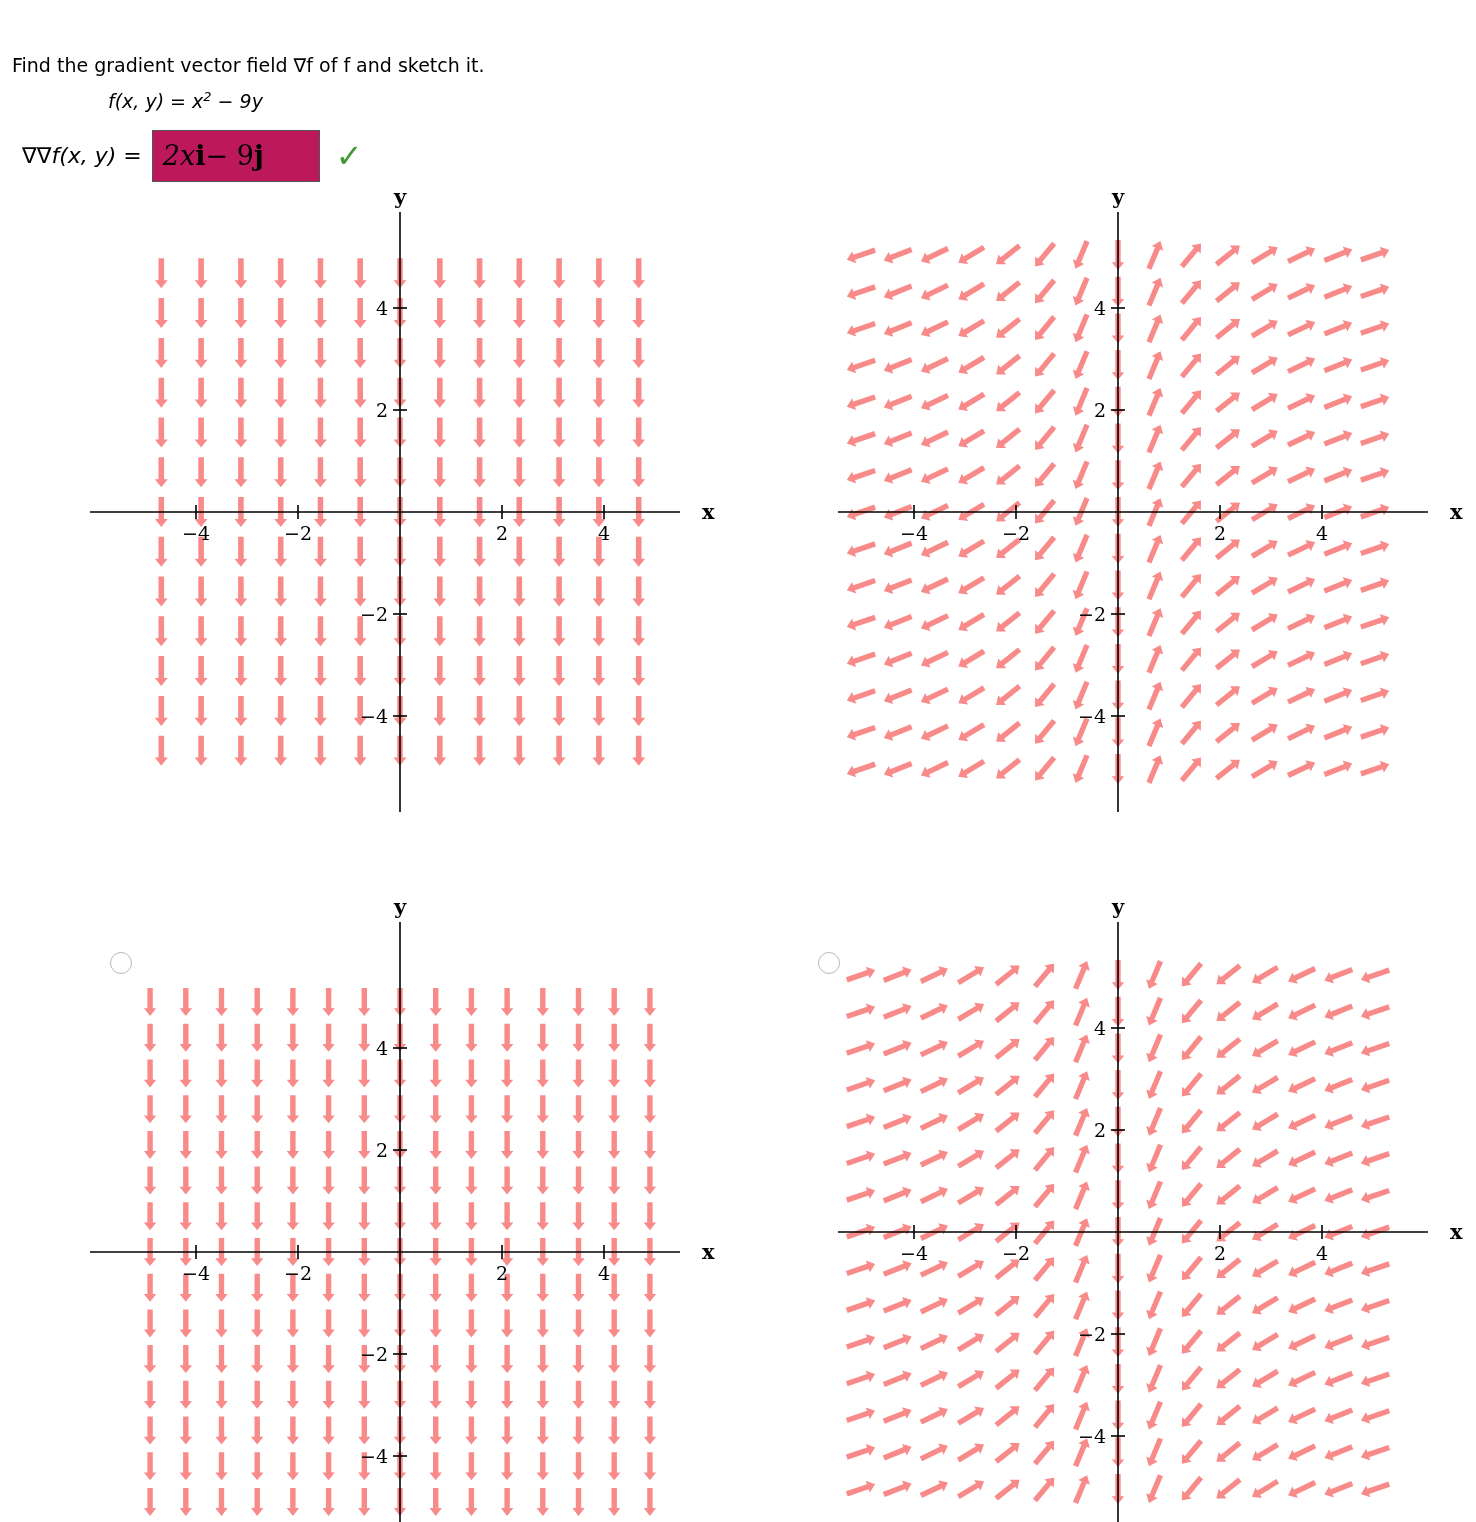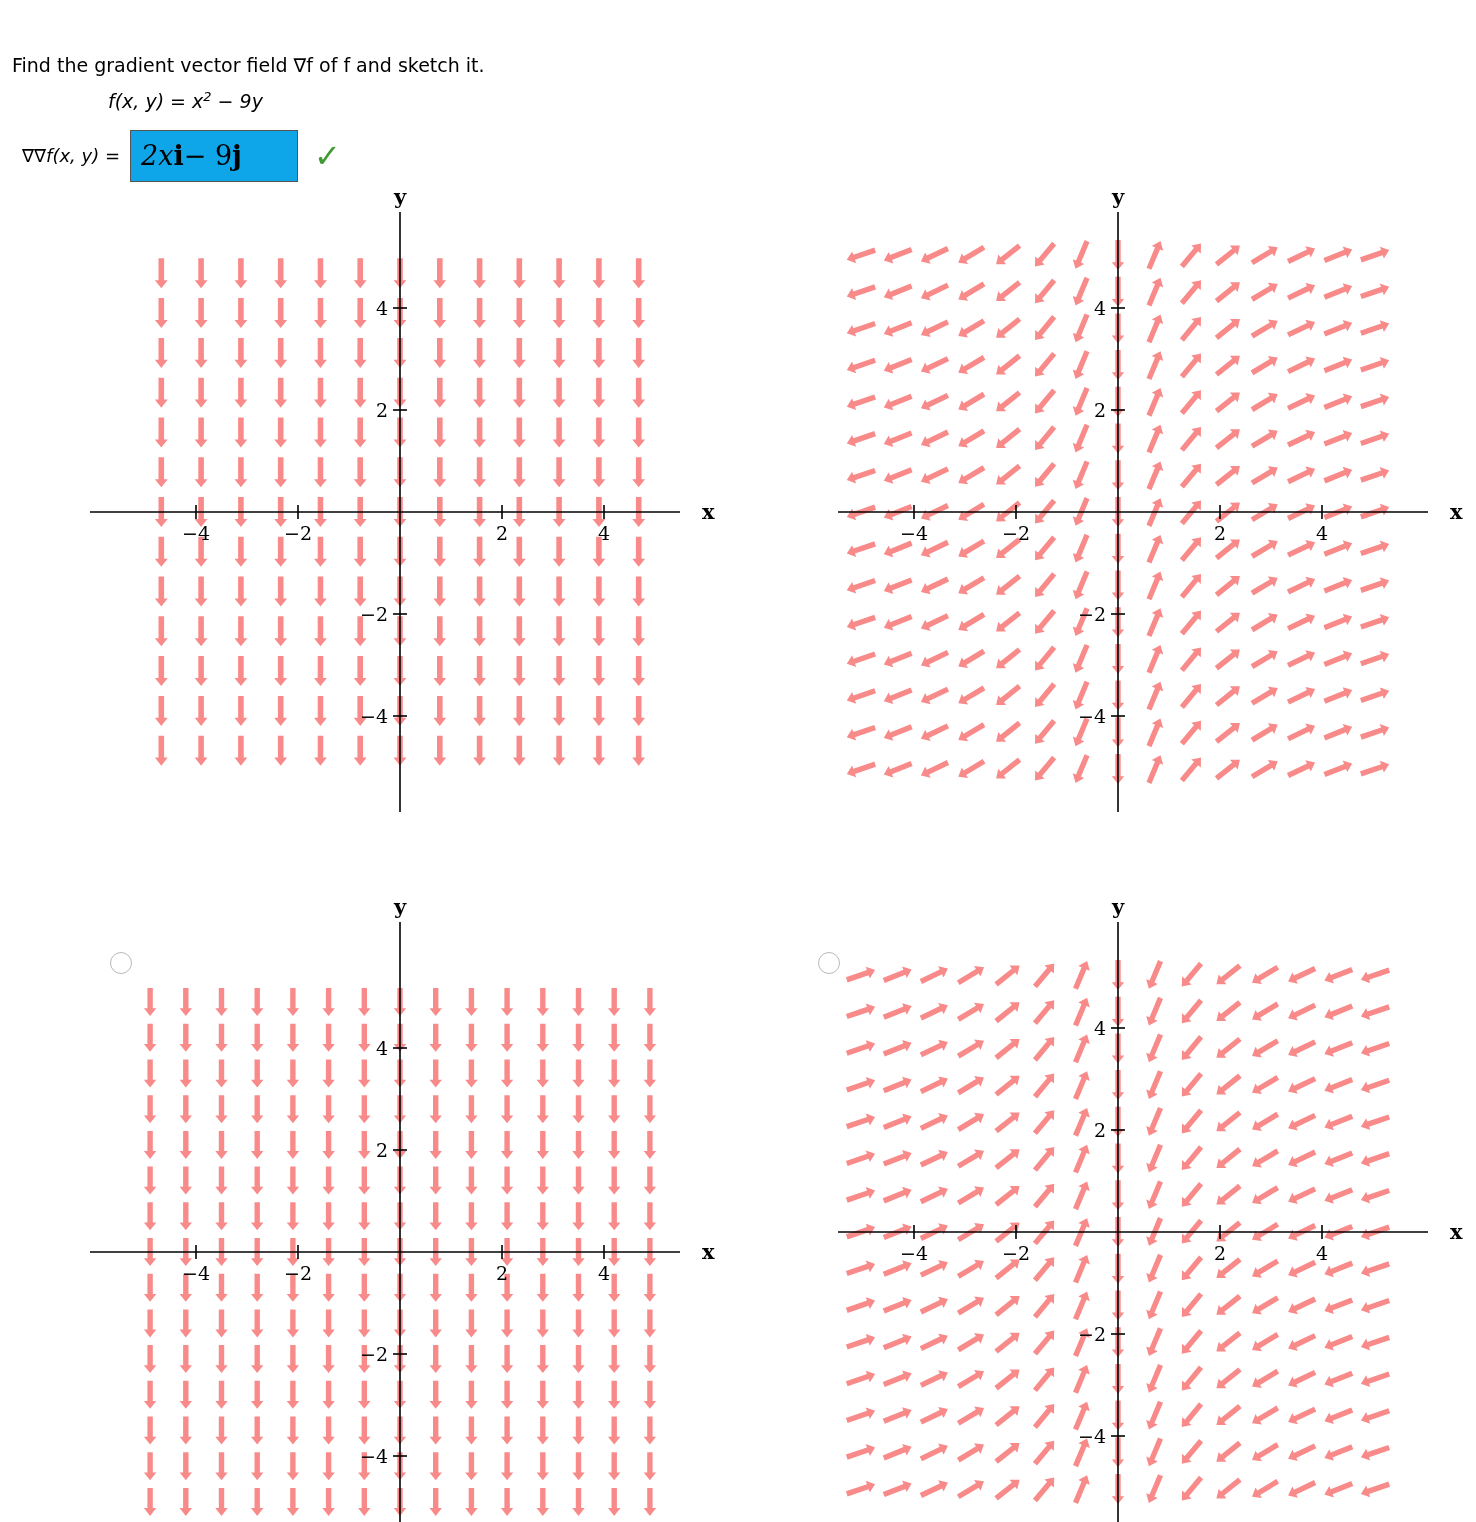--- a/index.html
+++ b/index.html
@@ -32,30 +32,30 @@
     vertical-align: super;
     font-style: italic;
   }
   .answer-row {
     display: flex;
     align-items: center;
     padding: 18px 0 0 22px;
     gap: 10px;
   }
   .answer-label {
-    font-size: 18px;
+    font-size: 22px;
     font-style: italic;
     white-space: nowrap;
   }
   .answer-label .nab {
     font-style: normal;
   }
   .answer-box {
     border: 1px solid #555;
-    background: #0ea5e9;
+    background: #be185d;
     width: 168px;
     height: 52px;
     display: flex;
     align-items: center;
     padding-left: 10px;
     box-sizing: border-box;
     font-size: 27px;
     font-family: "DejaVu Serif", serif;
   }
   .answer-box .ital { font-style: italic; }

